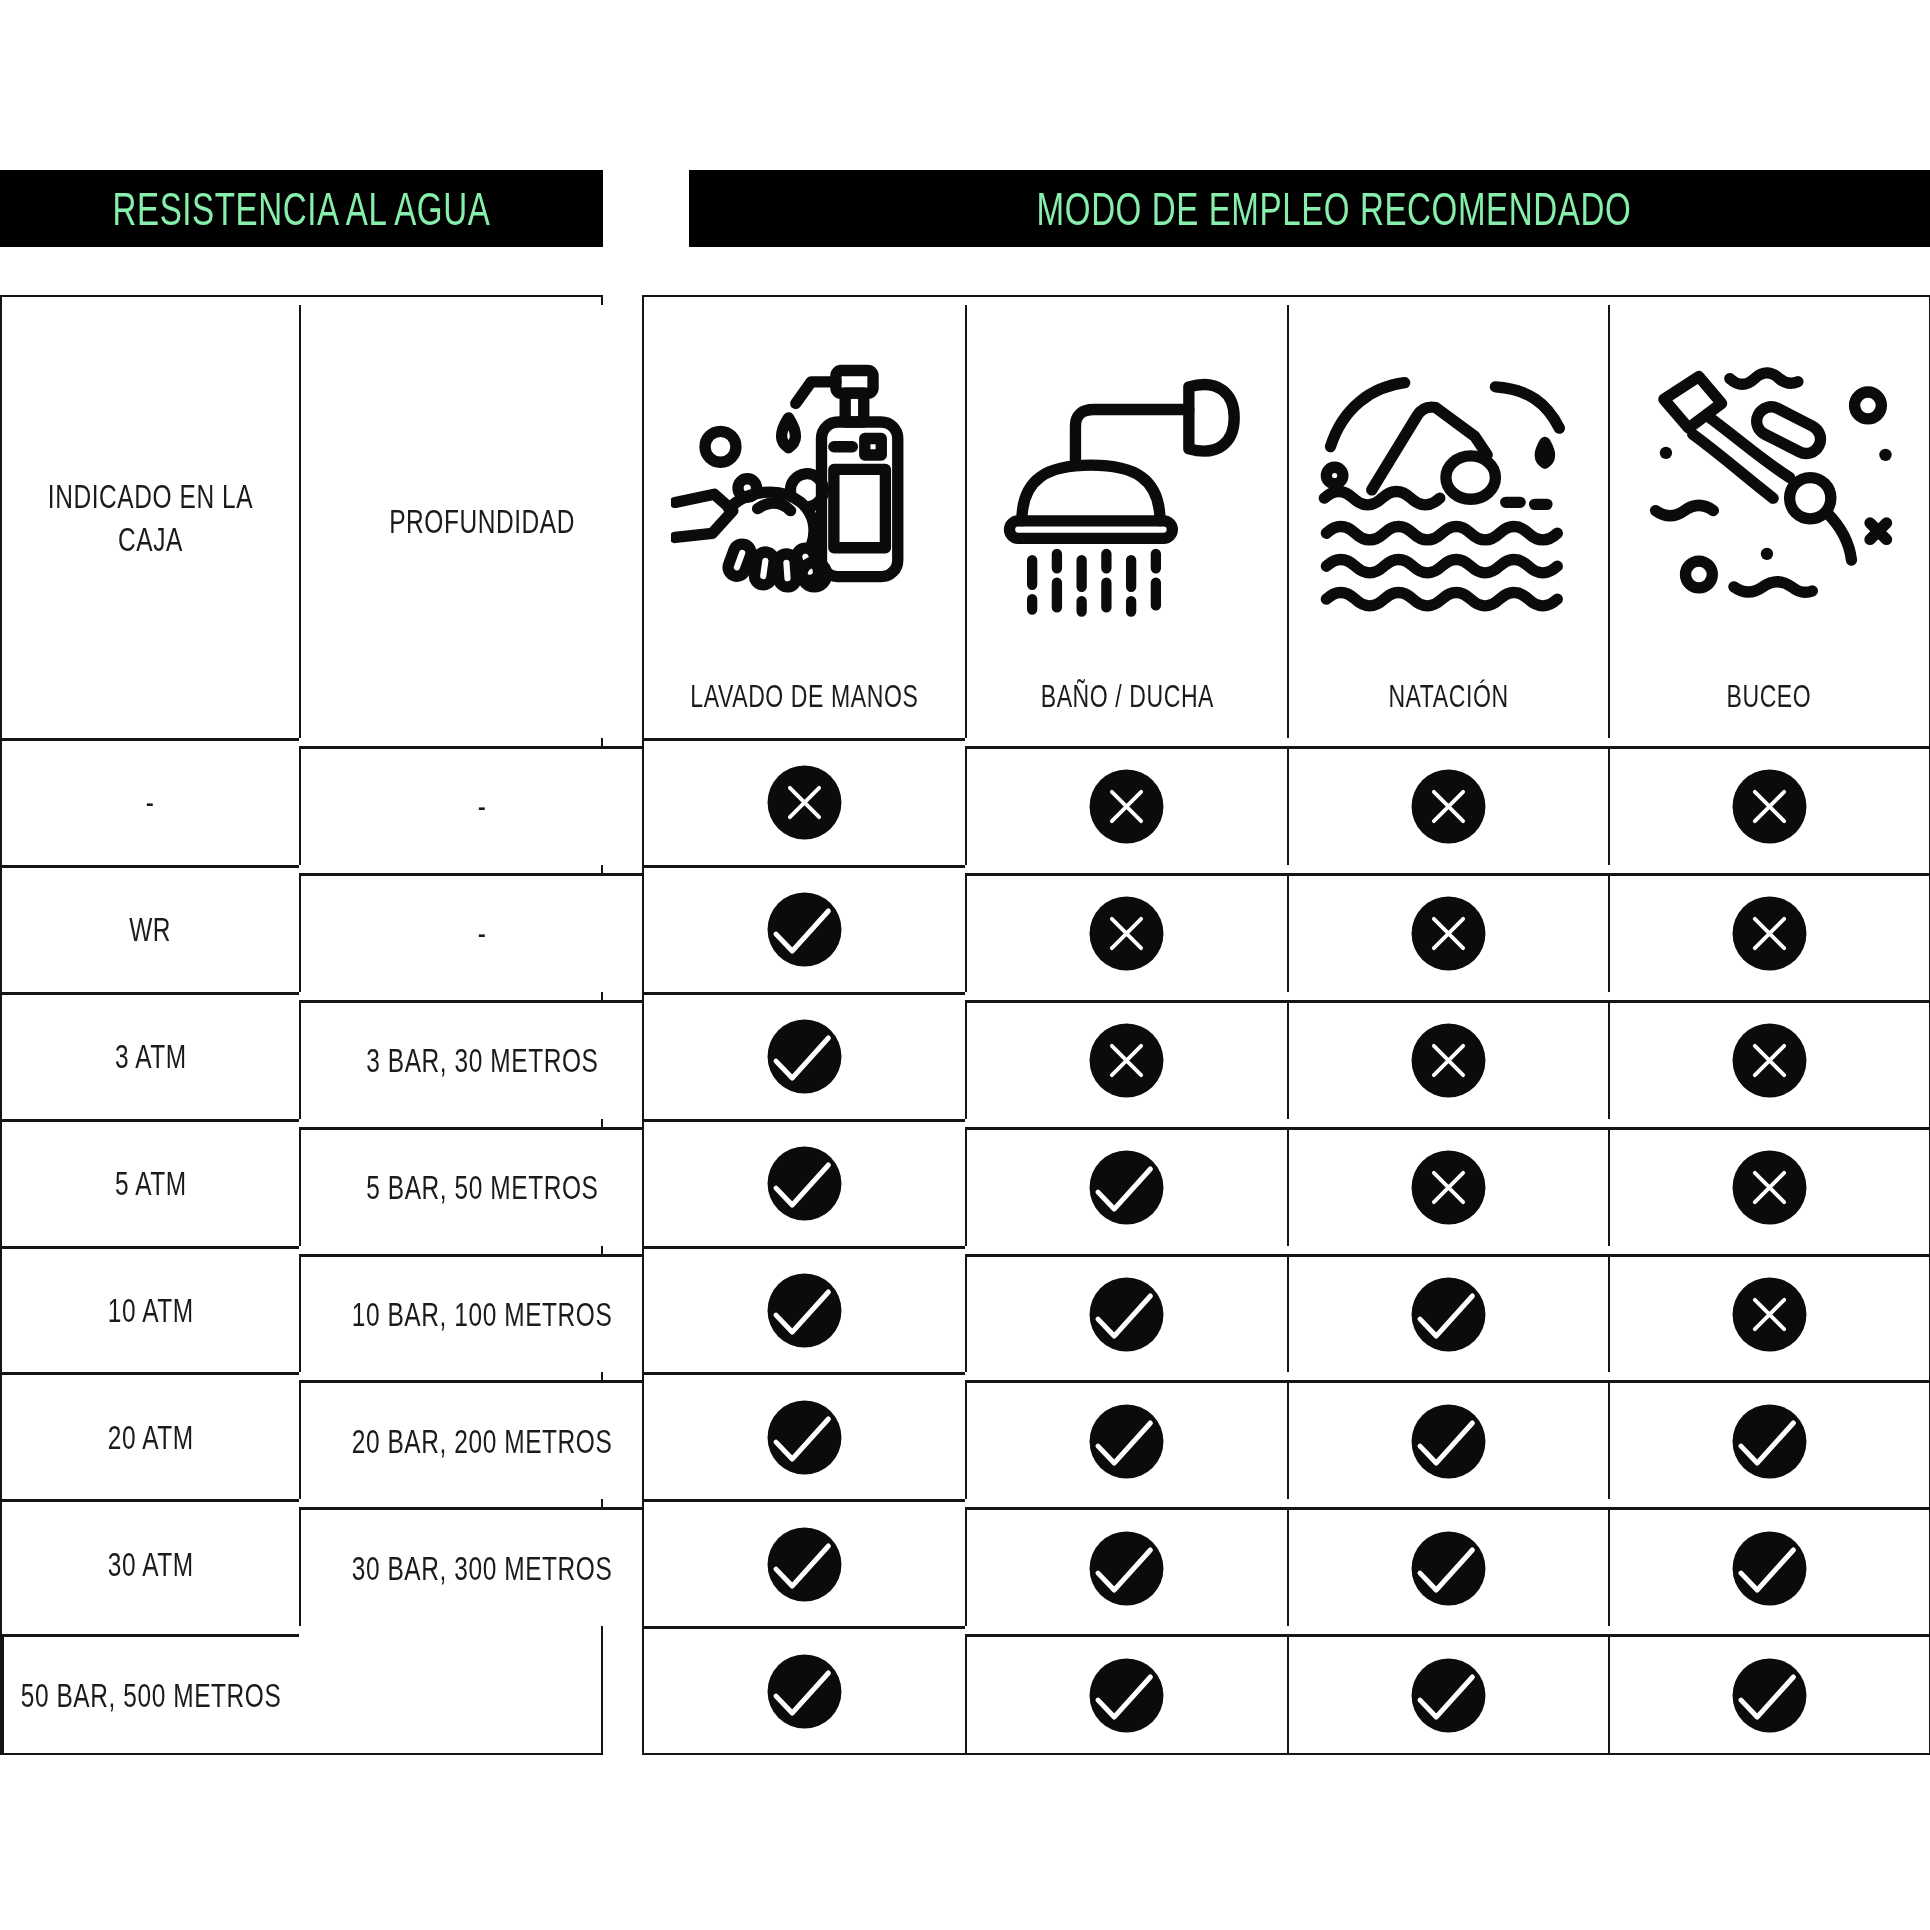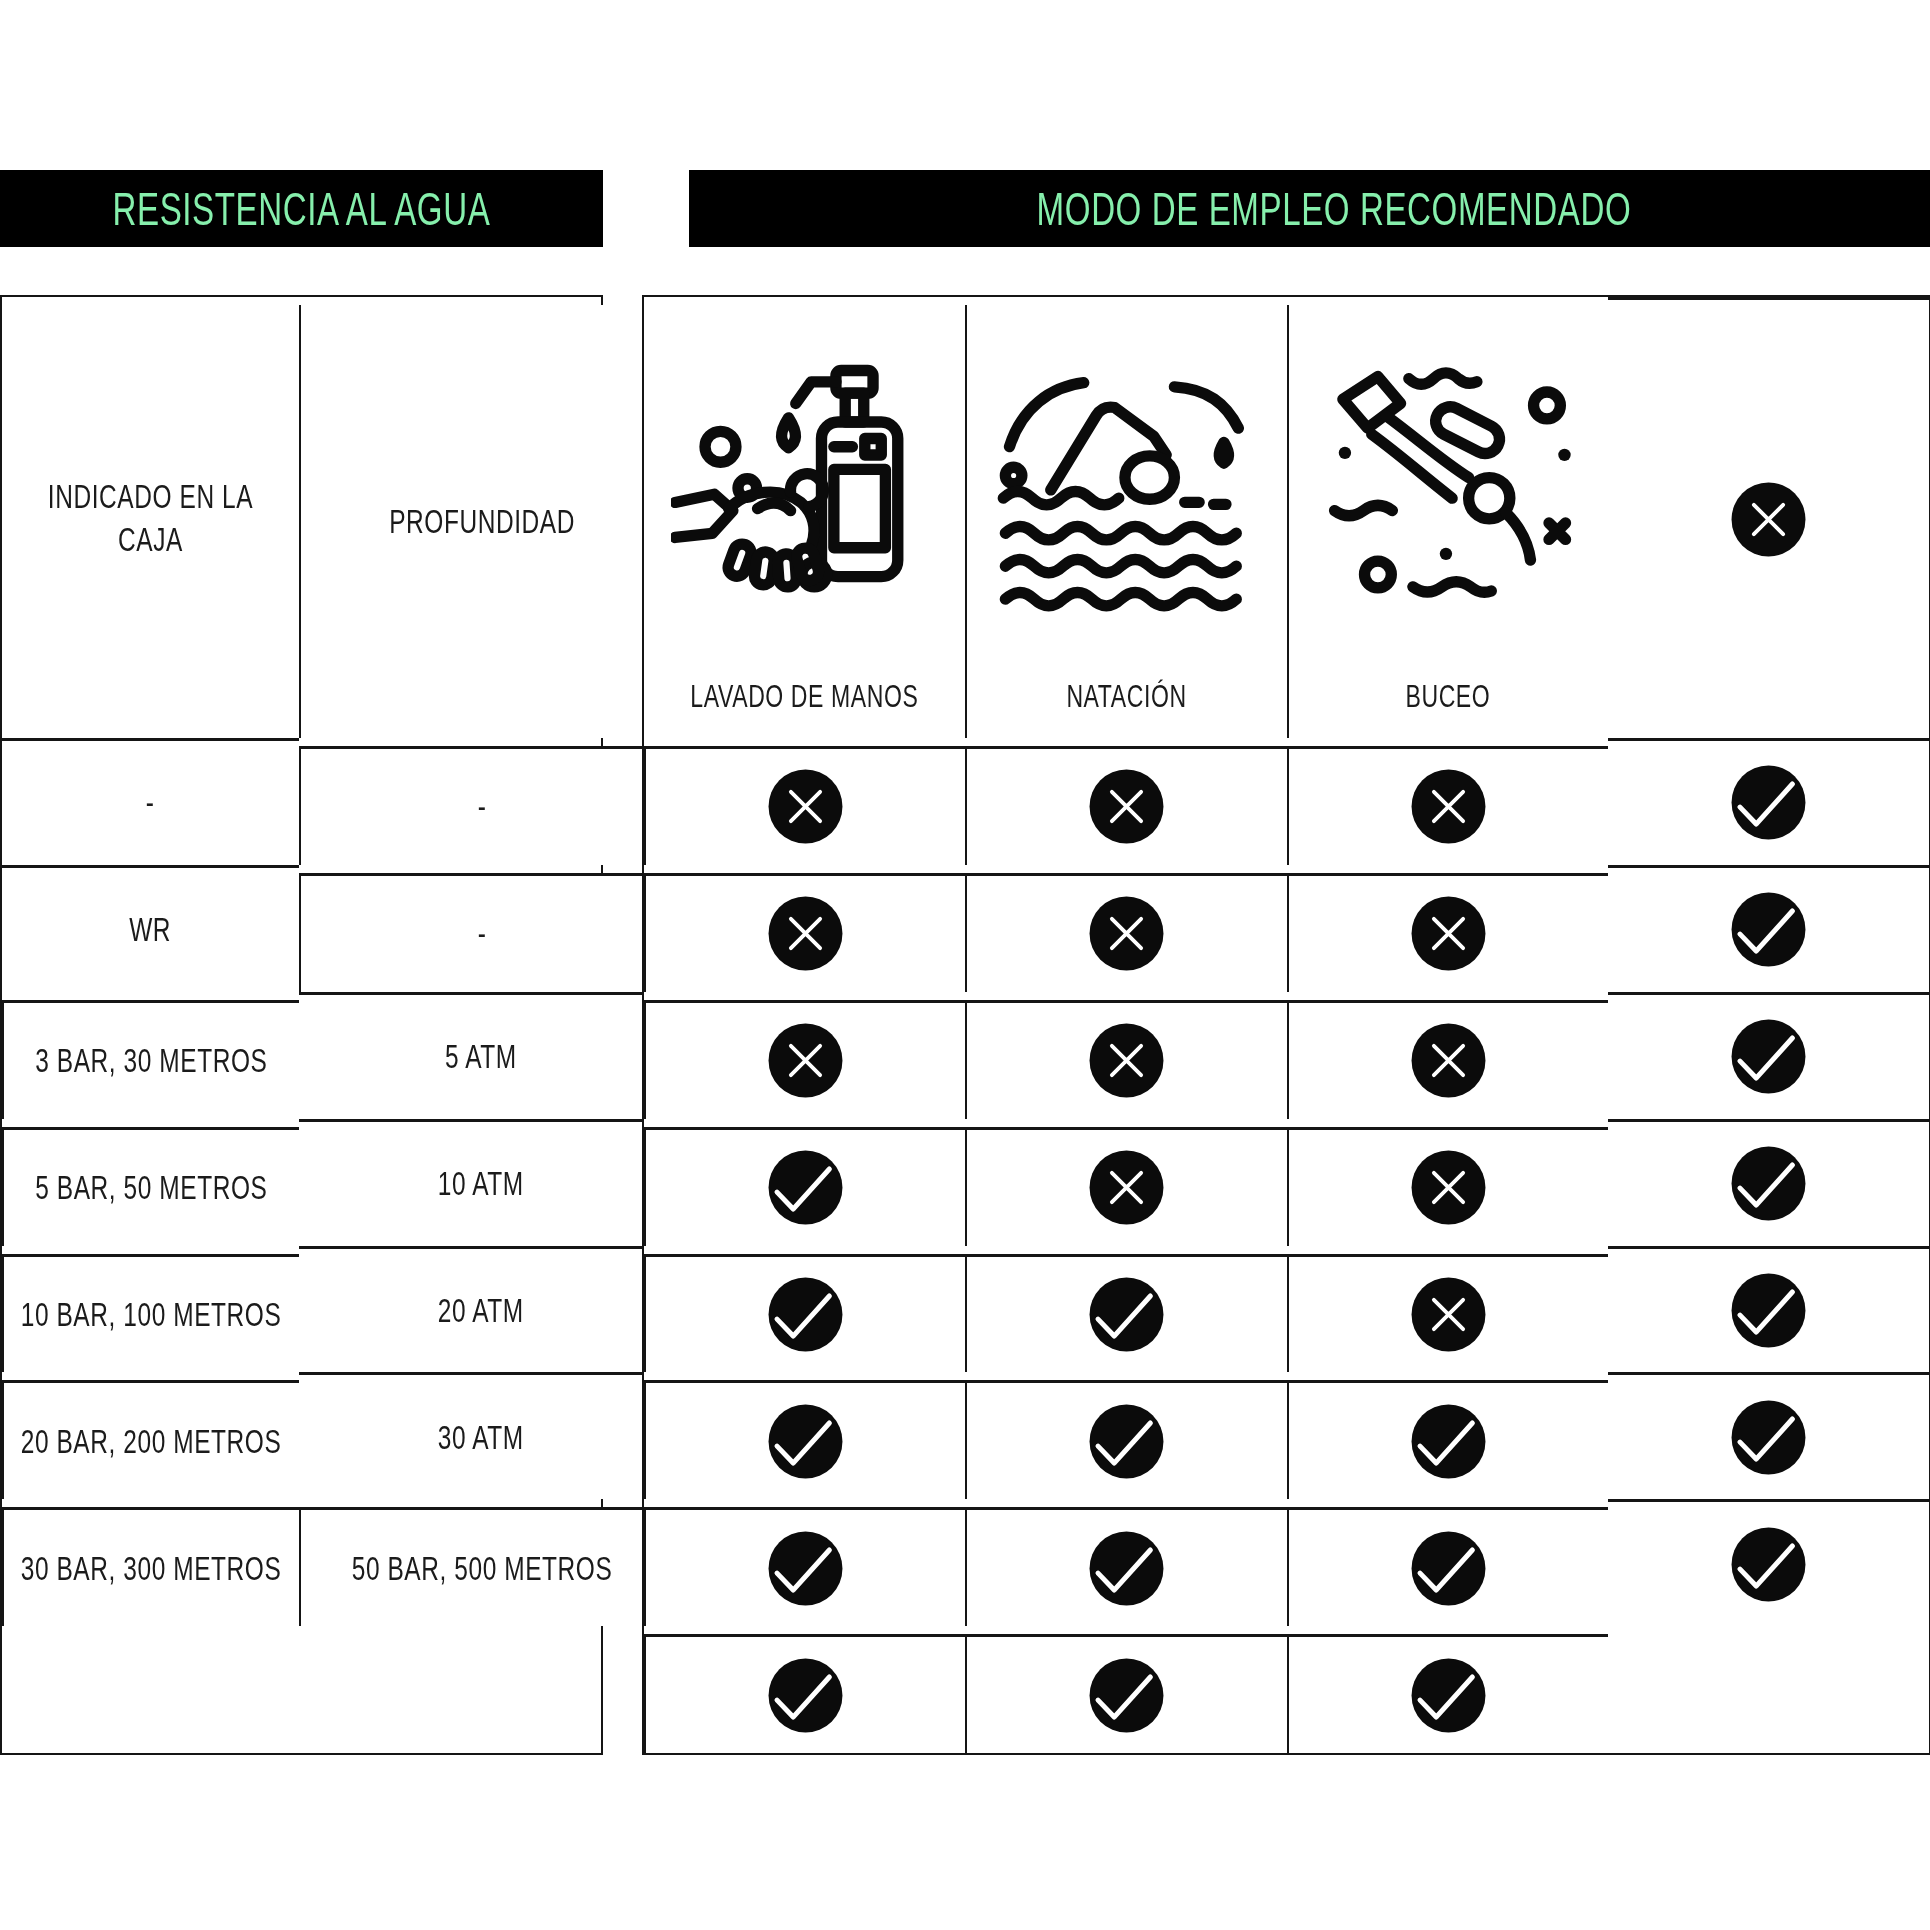--- a/index.html
+++ b/index.html
@@ -63,20 +63,23 @@
         <span class="cond">-</span>
       </div>
       <div class="cell bl bt">
         <span class="cond">-</span>
       </div>
       <div class="cell bt">
         <span class="cond">WR</span>
       </div>
       <div class="cell bl bt">
         <span class="cond">-</span>
+      </div>
+      <div class="cell bt">
+        <span class="cond">3 ATM</span>
       </div>
       <div class="cell bl bt">
         <span class="cond">3 BAR, 30 METROS</span>
       </div>
       <div class="cell bt">
         <span class="cond">5 ATM</span>
       </div>
       <div class="cell bl bt">
         <span class="cond">5 BAR, 50 METROS</span>
       </div>
@@ -126,20 +129,37 @@
           <rect x="82" y="192" width="17" height="32" rx="8.5" transform="rotate(8 90.5 208)"></rect>
           <rect x="104" y="194" width="17" height="32" rx="8.5" transform="rotate(-4 112.5 210)"></rect>
           <rect x="124" y="188" width="17" height="32" rx="8.5" transform="rotate(-16 132.5 204)"></rect>
         </svg>
       </div>
       <span class="cond col-label">LAVADO DE MANOS</span>
     </div>
     <div class="cell hdr-cell bl">
       <div class="icon-box">
         <svg class="licon" viewBox="0 0 260 260">
+          <path d="M80,104 L80,66 Q80,50 98,50 L190,50"></path>
+          <path d="M190,28 C218,20 234,34 234,58 C234,82 218,96 190,88 Z"></path>
+          <path d="M28,158 C28,116 54,104 95,104 C136,104 162,116 162,158"></path>
+          <rect x="16" y="158" width="158" height="17" rx="8.5"></rect>
+          <path class="thin" d="M38,196 v24 M38,234 v10"></path>
+          <path class="thin" d="M62,190 v14 M62,218 v24"></path>
+          <path class="thin" d="M86,196 v26 M86,236 v10"></path>
+          <path class="thin" d="M110,190 v14 M110,218 v24"></path>
+          <path class="thin" d="M134,196 v26 M134,236 v10"></path>
+          <path class="thin" d="M158,190 v14 M158,218 v22"></path>
+        </svg>
+      </div>
+      <span class="cond col-label">BAÑO / DUCHA</span>
+    </div>
+    <div class="cell hdr-cell bl">
+      <div class="icon-box">
+        <svg class="licon" viewBox="0 0 260 260">
           <path d="M16,86 C28,48 56,28 88,24"></path>
           <path d="M176,28 C208,30 226,44 238,68"></path>
           <circle cx="20" cy="114" r="8"></circle>
           <path d="M224,82 c-6,10 -6,16 0,20 c6,-4 6,-10 0,-20 Z"></path>
           <path d="M56,128 L100,56 Q106,46 118,48 L156,76 L168,94"></path>
           <ellipse cx="152" cy="116" rx="24" ry="21"></ellipse>
           <path d="M10,136 q14,-13 28,0 t28,0 t28,0 t28,0"></path>
           <path d="M186,140 h14 M214,142 h12"></path>
           <path d="M12,170 q14,-13 28,0 t28,0 t28,0 t28,0 t28,0 t28,0 t28,0 t28,0"></path>
           <path d="M12,202 q14,-13 28,0 t28,0 t28,0 t28,0 t28,0 t28,0 t28,0 t28,0"></path>

